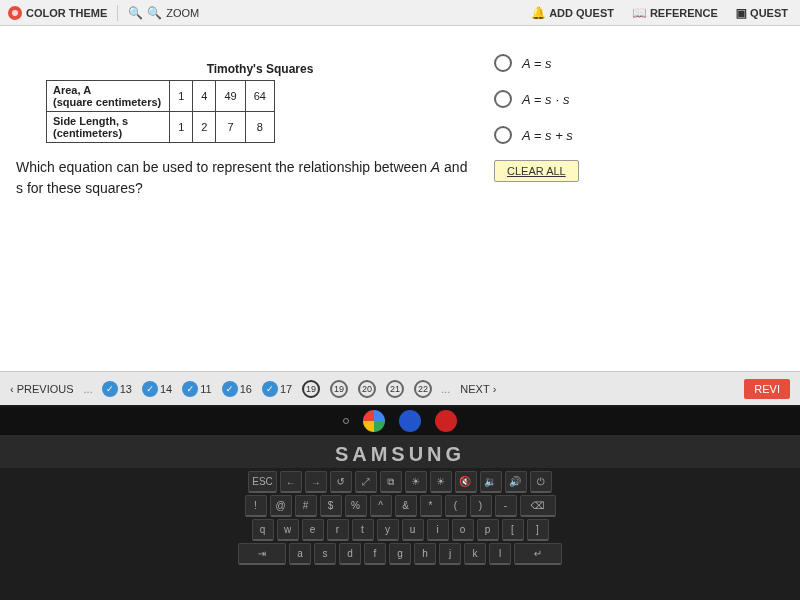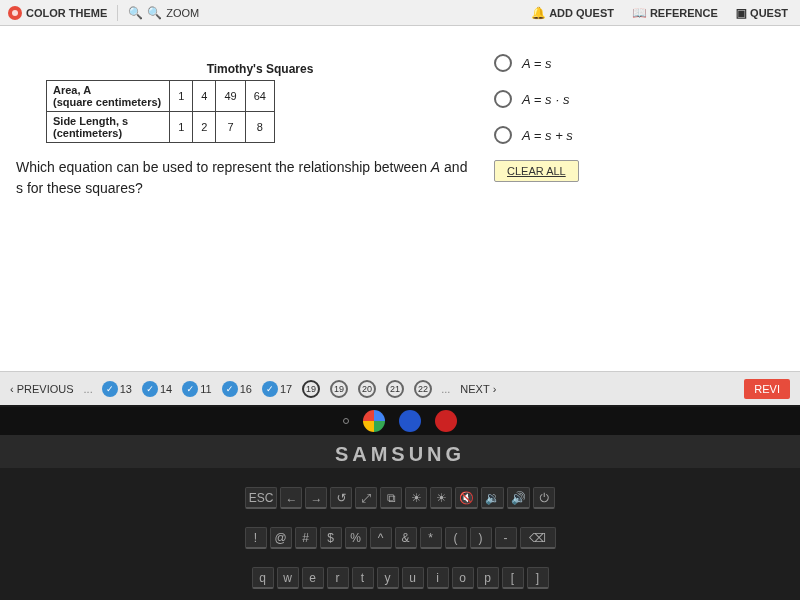--- a/index.html
+++ b/index.html
@@ -310,25 +310,24 @@
     .key {
       background: #2d2d2d;
       border: 1px solid #444;
       border-bottom: 2px solid #555;
       border-radius: 2px;
       height: 22px;
       min-width: 22px;
       display: flex;
       align-items: center;
       justify-content: center;
-      font-size: 12px;
+      font-size: 10px;
       color: #aaa;
       cursor: pointer;
       padding: 0 3px;
-      margin-top: 16px;
     }
 
     .key-wide { min-width: 36px; }
     .key-wider { min-width: 48px; }
     .key-esc { min-width: 28px; }
 
     .taskbar-area {
       position: absolute;
       top: 408px;
       left: 0; right: 0;

